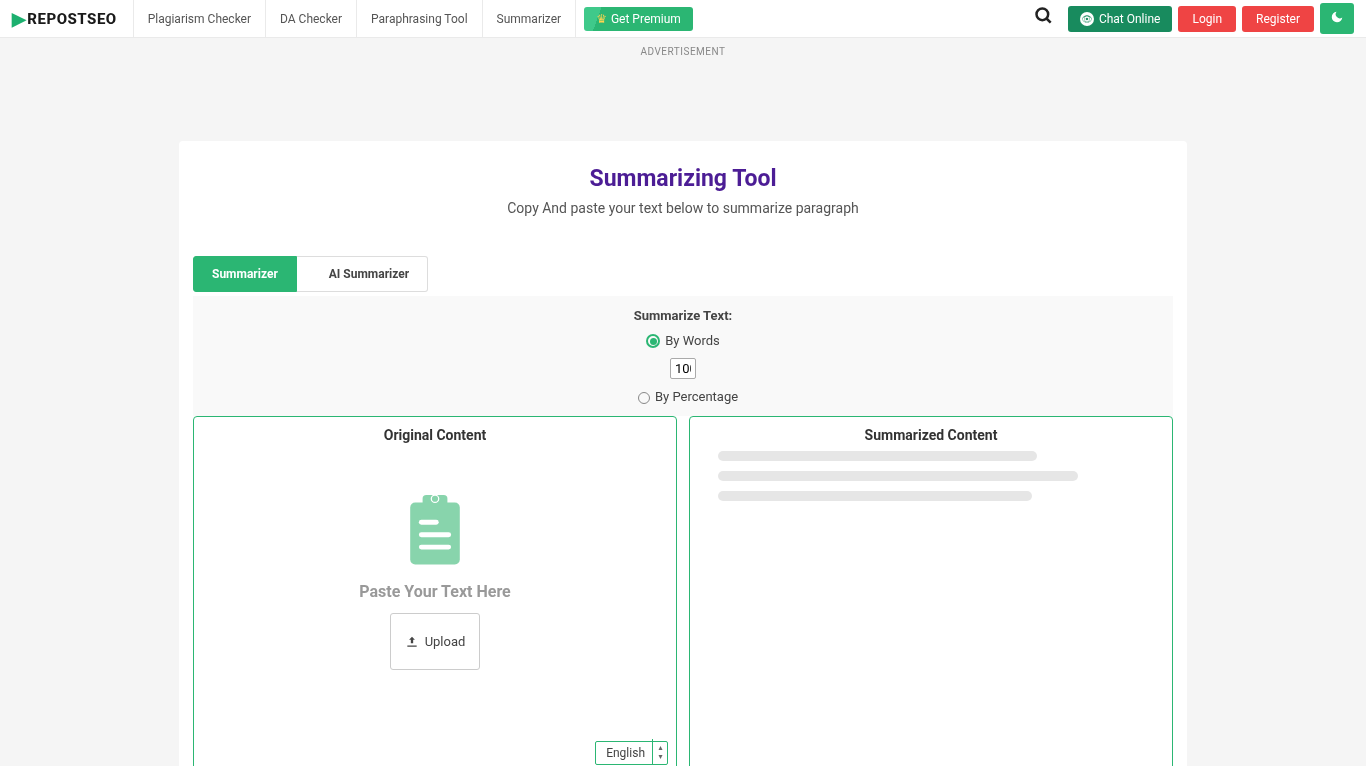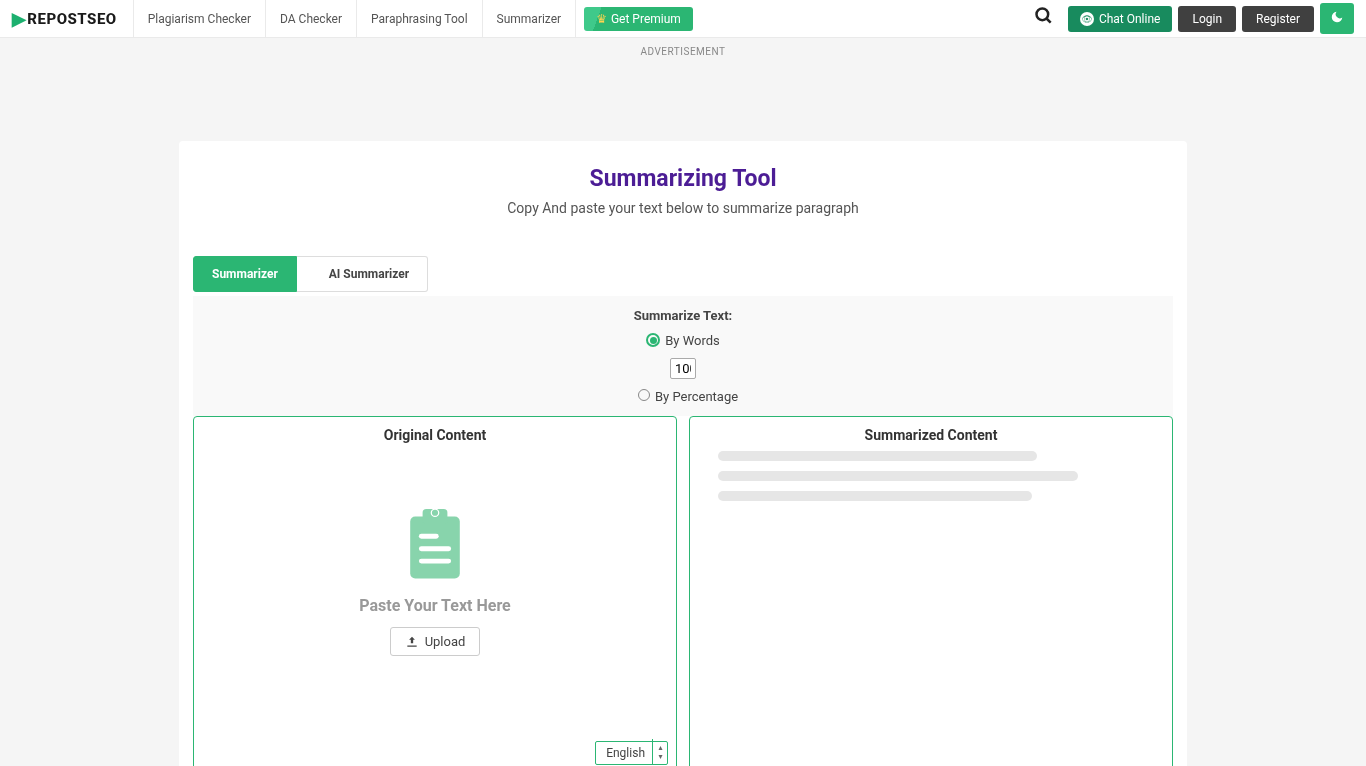--- a/index.html
+++ b/index.html
@@ -10,45 +10,45 @@
 .logo-arrow { color:#1cb06f; font-size:18px; margin-right:1px; font-weight:bold; }
 .nav-links { display:flex; height:100%; }
 .nav-link { padding:0 14px; font-size:12px; color:#555; text-decoration:none; display:flex; align-items:center; height:100%; border-right:1px solid #eaeaea; cursor:pointer; }
 .nav-link:first-child { border-left:1px solid #eaeaea; }
 .get-premium { background:linear-gradient(110deg,#3fc98a 0%,#3fc98a 15%,#2bb673 15%,#2bb673 100%); color:#fff; padding:5px 12px; border-radius:3px; font-size:12px; margin-left:8px; cursor:pointer; display:flex; align-items:center; gap:4px; }
 .crown-icon { color:#ffd54f; }
 .nav-right { display:flex; align-items:center; gap:6px; }
 .search-icon { font-size:20px; color:#222; margin-right:8px; cursor:pointer; }
 .chat-online { background:#188b5e; color:#fff; padding:6px 12px; border-radius:3px; font-size:12px; cursor:pointer; display:flex; align-items:center; gap:5px; }
 .eye-icon { background:#fff; color:#188b5e; border-radius:50%; width:14px; height:14px; display:inline-flex; align-items:center; justify-content:center; font-size:9px; }
-.btn-green { background:#404040; color:#fff; padding:6px 14px; border-radius:3px; font-size:12px; cursor:pointer; }
+.btn-green { background:#ef4444; color:#fff; padding:6px 14px; border-radius:3px; font-size:12px; cursor:pointer; }
 .btn-dark { background:#2bb673; color:#fff; padding:6px 10px; border-radius:3px; cursor:pointer; }
 .ad-label { text-align:center; font-size:10px; color:#888; padding:8px 0 4px; letter-spacing:0.5px; }
 .main-card { max-width:1008px; margin:80px auto 0; background:#fff; border-radius:4px; padding:24px 14px 0; }
 .page-title { text-align:center; font-size:23px; font-weight:700; color:#4c1d95; margin-bottom:8px; }
 .page-subtitle { text-align:center; font-size:14px; color:#555; margin-bottom:40px; }
 .tabs { display:flex; gap:0; margin-left:0; }
 .tab { padding:10px 18px; font-size:12px; font-weight:700; cursor:pointer; border:1px solid #ddd; background:#fff; color:#444; }
 .tab.active { background:#2bb673; color:#fff; border-color:#2bb673; }
 .tab:first-child { border-radius:3px 0 0 3px; }
 .tab:last-child { border-radius:0 3px 3px 0; border-left:none;padding-left:32px; }
 .options-bar { background:#f9f9f9; padding:12px 14px; margin-top:4px; display:flex; align-items:center; gap:10px; font-size:13px; color:#444;flex-direction:column; }
 .options-bar label { font-weight:700; }
-.radio-group { display:flex; align-items:flex-start; gap:5px; }
+.radio-group { display:flex; align-items:flex-end; gap:5px; }
 .radio-circle { width:14px; height:14px; border-radius:50%; border:2px solid #2bb673; display:inline-flex; align-items:center; justify-content:center; cursor:pointer; }
 .radio-circle.checked::after { content:""; width:7px; height:7px; background:#2bb673; border-radius:50%; }
 .radio-empty { width:12px; height:12px; border-radius:50%; border:1px solid #888; cursor:pointer; }
 .words-input { width:26px; padding:2px 4px; border:1px solid #aaa; border-radius:2px; font-size:13px; text-align:left; }
 .boxes { display:flex; gap:12px; padding:0 0 12px; }
 .box { flex:1; border:1px solid #2bb673; border-radius:4px; min-height:358px; position:relative; padding:10px; }
 .box-title { text-align:center; font-weight:700; font-size:14px; color:#333; margin-bottom:8px; }
 .placeholder-area { display:flex; flex-direction:column; align-items:center; justify-content:center; height:240px; margin-top:18px; }
 .clipboard-icon { color:#88d4ac; margin-bottom:12px; }
 .paste-text { color:#999; font-weight:700; font-size:16px; margin-bottom:12px; }
-.upload-btn { border:1px solid #ccc; background:#fff; padding:6px 14px; border-radius:3px; font-size:13px; color:#444; cursor:pointer; display:flex; align-items:center; gap:6px; }
+.upload-btn { border:1px solid #ccc; background:#fff; padding:20px 14px; border-radius:3px; font-size:13px; color:#444; cursor:pointer; display:flex; align-items:center; gap:6px; }
 .lang-select { position:absolute; bottom:8px; right:8px; border:1px solid #2bb673; border-radius:2px; padding:4px 22px 4px 10px; font-size:12px; color:#444; background:#fff; cursor:pointer; }
 .lang-caret { position:absolute; bottom:8px; right:8px; height:26px; width:16px; border-left:1px solid #2bb673; display:flex; flex-direction:column; align-items:center; justify-content:center; font-size:8px; color:#666; pointer-events:none; }
 .skeleton { height:10px; background:#e6e6e6; border-radius:5px; margin:8px 18px 10px; }
 .sk1 { width:69%; }
 .sk2 { width:78%; }
 .sk3 { width:68%; }
 .summarize-wrap { text-align:center; padding:18px 0; }
 .summarize-btn { background:#2bb673; color:#fff; border:none; padding:14px 60px; font-size:17px; font-weight:600; border-radius:4px; cursor:pointer; }
 </style>
 </head>

